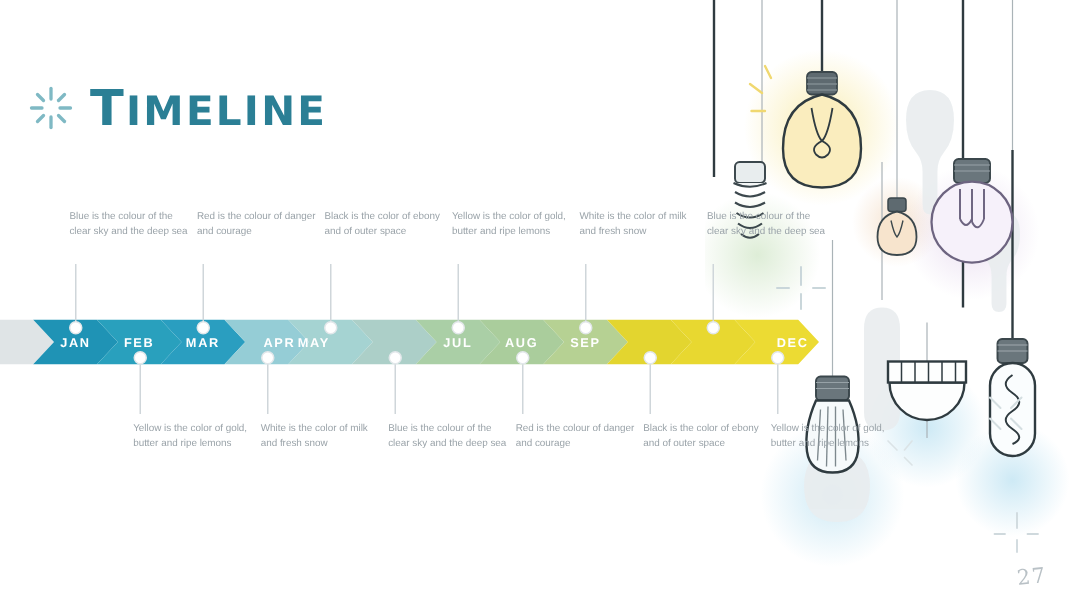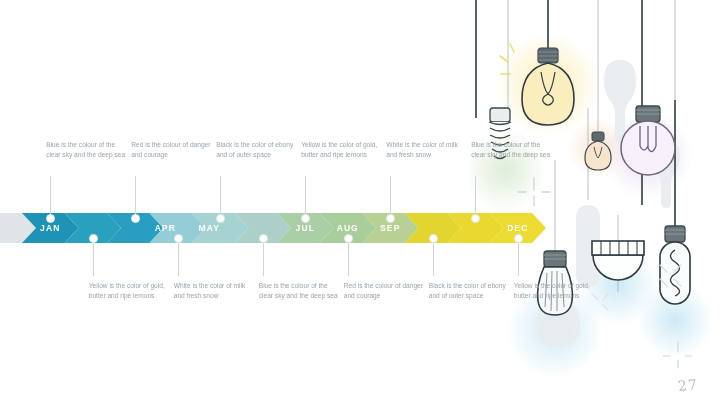--- a/index.html
+++ b/index.html
@@ -214,20 +214,37 @@
         <line x1="222" y1="356" x2="215" y2="356"></line>
       </g>
       <g stroke="#dbe3e6" stroke-width="1.1" stroke-linecap="round">
         <line x1="128" y1="300" x2="122" y2="294"></line>
         <line x1="138" y1="310" x2="133" y2="305"></line>
         <line x1="138" y1="294" x2="133" y2="300"></line>
       </g>
     </svg>
   </div>
 
+  <div class="title-row">
+    <span class="sparkle">
+      <svg width="32" height="32" viewBox="0 0 32 32" xmlns="http://www.w3.org/2000/svg">
+        <g stroke="#7fb9c4" stroke-width="2.2" stroke-linecap="round">
+          <line x1="16" y1="3" x2="16" y2="10"></line>
+          <line x1="16" y1="22" x2="16" y2="29"></line>
+          <line x1="3" y1="16" x2="10" y2="16"></line>
+          <line x1="22" y1="16" x2="29" y2="16"></line>
+          <line x1="7" y1="7" x2="11" y2="11"></line>
+          <line x1="21" y1="21" x2="25" y2="25"></line>
+          <line x1="25" y1="7" x2="21" y2="11"></line>
+          <line x1="11" y1="21" x2="7" y2="25"></line>
+        </g>
+      </svg>
+    </span>
+    <span class="title-text">Timeline</span>
+  </div>
 
   <div class="bar">
     <svg width="546" height="30" viewBox="0 0 546 30" xmlns="http://www.w3.org/2000/svg">
 
       <path d="M0 0 L22 0 L36 15 L22 30 L0 30 Z" fill="#dfe4e6"></path>
 
       <g id="chevrons">
           <path d="M22 0 L64.5 0 L78.5 15 L64.5 30 L22 30 L36 15 Z" fill="#1f93b5"></path>
           <path d="M64.5 0 L107 0 L121 15 L107 30 L64.5 30 L78.5 15 Z" fill="#29a0bd"></path>
           <path d="M107 0 L149.5 0 L163.5 15 L149.5 30 L107 30 L121 15 Z" fill="#2a9ec0"></path>
@@ -239,26 +256,28 @@
           <path d="M362 0 L404.5 0 L418.5 15 L404.5 30 L362 30 L376 15 Z" fill="#b6d193"></path>
           <path d="M404.5 0 L447 0 L461 15 L447 30 L404.5 30 L418.5 15 Z" fill="#e3d52f"></path>
           <path d="M447 0 L489.5 0 L503.5 15 L489.5 30 L447 30 L461 15 Z" fill="#e8d830"></path>
           <path d="M489.5 0 L532 0 L546 15 L532 30 L489.5 30 L503.5 15 Z" fill="#ecdb33"></path>
         </g>
     </svg>
   </div>
 
   <div class="months">
       <div class="month-lbl" style="left: 29px; width: 42.5px;">JAN</div>
-      <div class="month-lbl" style="left: 144px; width: 42.5px;">APR</div>
+      <div class="month-lbl" style="left: 71.5px; width: 42.5px;">FEB</div>
+      <div class="month-lbl" style="left: 114px; width: 42.5px;">MAR</div>
+      <div class="month-lbl" style="left: 165px; width: 42.5px;">APR</div>
       <div class="month-lbl" style="left: 188px; width: 42.5px;">MAY</div>
       <div class="month-lbl" style="left: 284px; width: 42.5px;">JUL</div>
       <div class="month-lbl" style="left: 326.5px; width: 42.5px;">AUG</div>
       <div class="month-lbl" style="left: 369px; width: 42.5px;">SEP</div>
-      <div class="month-lbl" style="left: 496.5px; width: 42.5px;">DEC</div>
+      <div class="month-lbl" style="left: 496.5px; width: 42.5px; text-align: right;">DEC</div>
     </div>
 
   <div id="connectors">
       <div class="conn" style="left: 50.25px; top: 176px; height: 41px;"></div>
       <div class="dot" style="left: 46.25px; top: 214px;"></div>
       <div class="conn" style="left: 135.25px; top: 176px; height: 41px;"></div>
       <div class="dot" style="left: 131.25px; top: 214px;"></div>
       <div class="conn" style="left: 220.25px; top: 176px; height: 41px;"></div>
       <div class="dot" style="left: 216.25px; top: 214px;"></div>
       <div class="conn" style="left: 305.25px; top: 176px; height: 41px;"></div>

